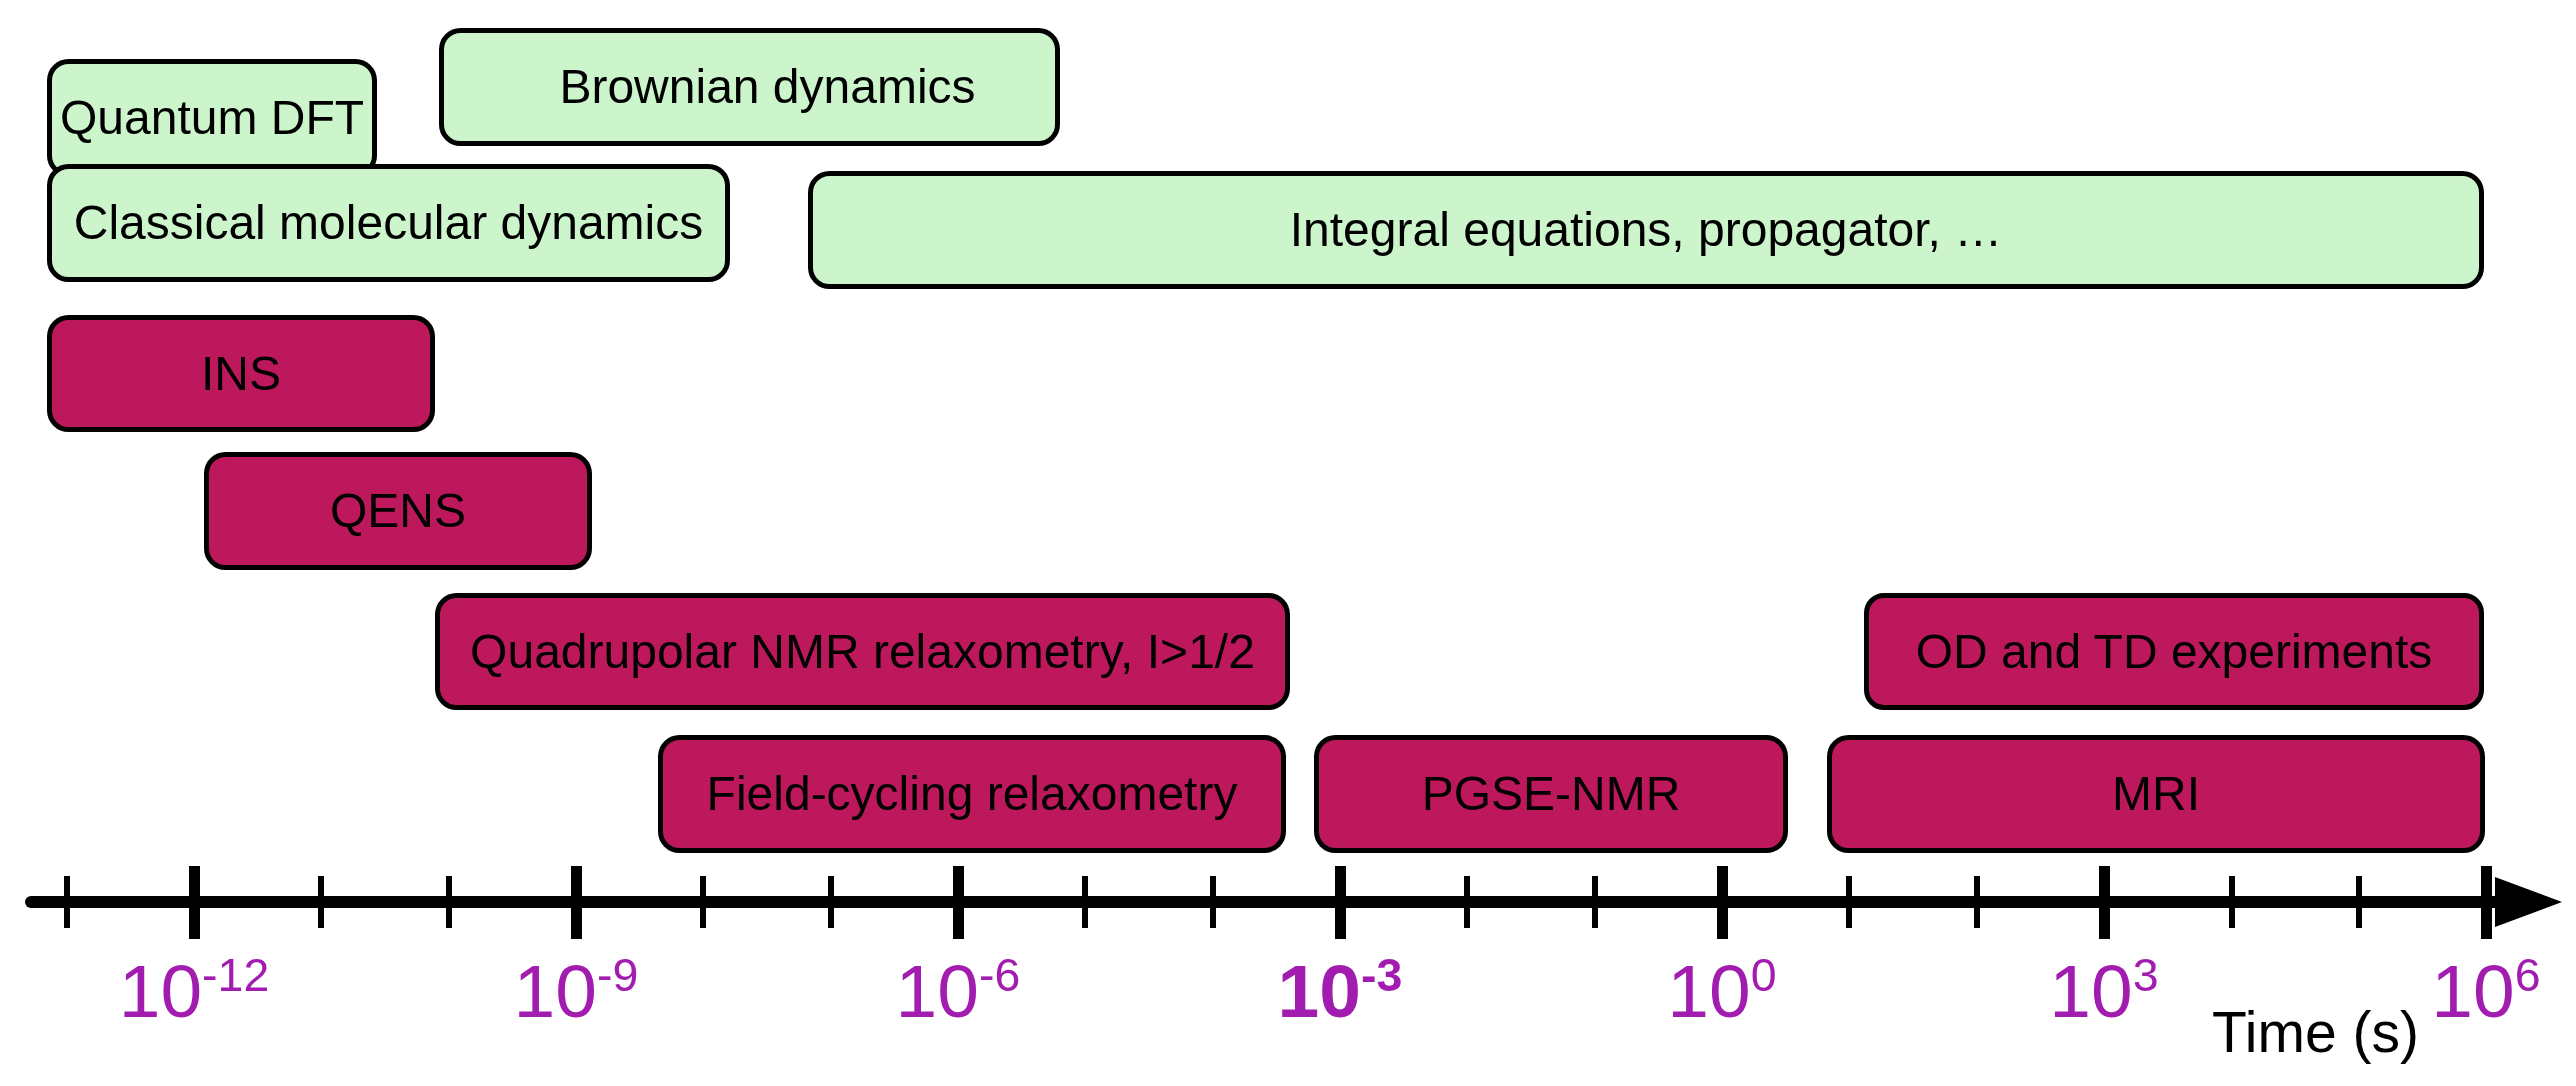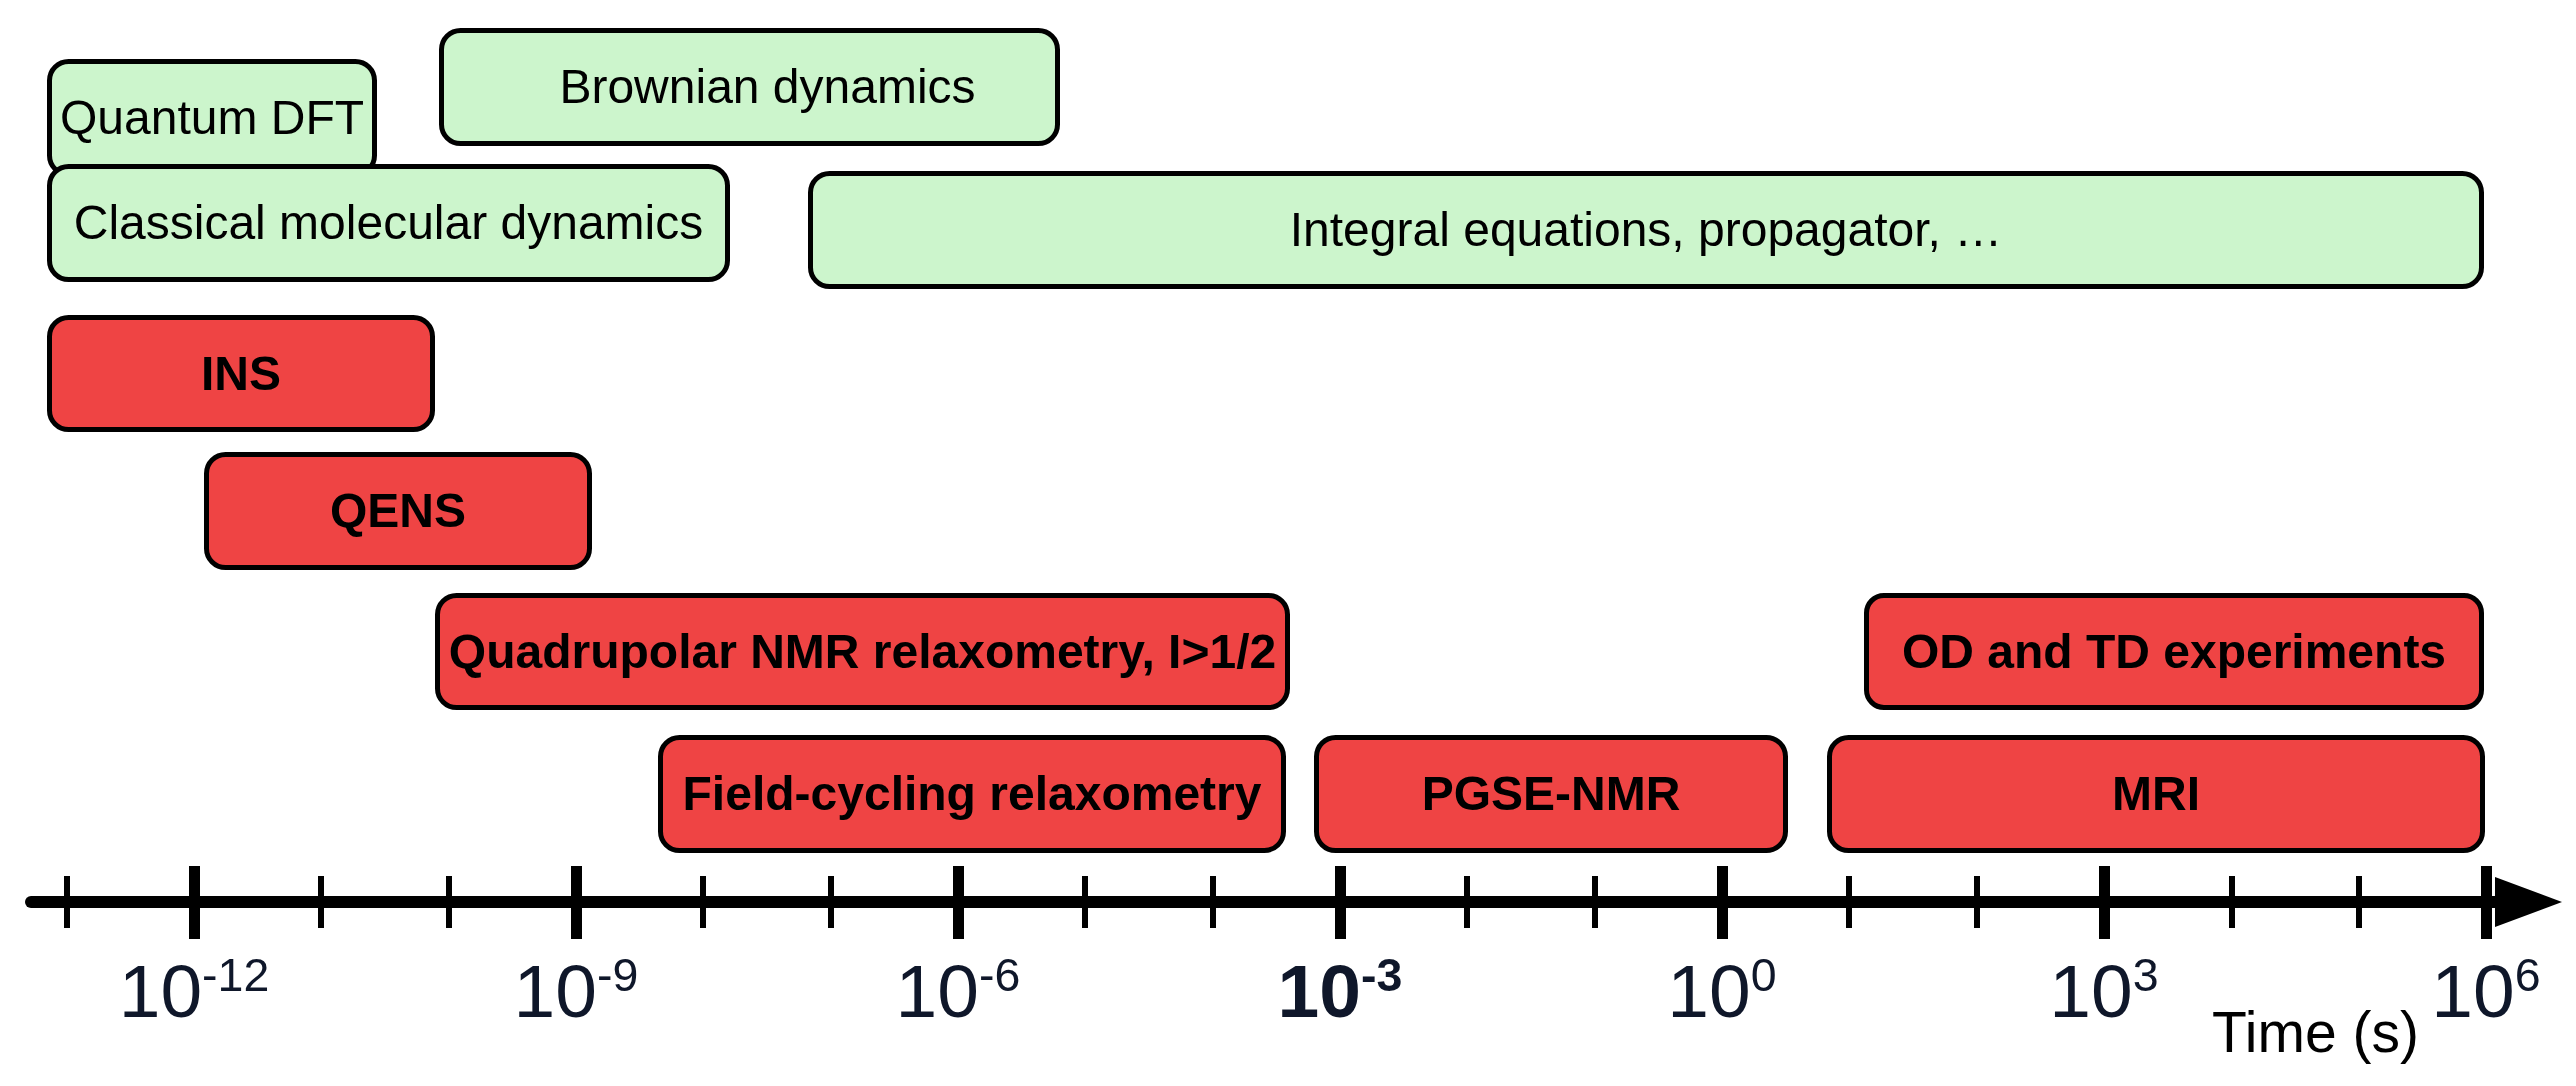--- a/index.html
+++ b/index.html
@@ -18,41 +18,41 @@
     border-radius: 21.6px;
     display: flex;
     align-items: center;
     justify-content: center;
     font-size: 48px;
     color: #000000;
     white-space: nowrap;
     line-height: 1;
   }
   .kind-simulation { background: #ccf5cc; }
-  .kind-experiment { background: #ef4444; font-weight: bold; }
+  .kind-experiment { background: #be185d; }
   .axis-line {
     position: absolute;
     background: #000000;
     border-radius: 6.7px;
   }
   .axis-arrow {
     position: absolute;
     width: 0; height: 0;
     border-top: 25px solid transparent;
     border-bottom: 25px solid transparent;
     border-left: 67px solid #000000;
   }
   .tick { position: absolute; background: #000000; }
   .tick-label {
     position: absolute;
     transform: translateX(-50%);
     font-size: 75px;
     line-height: 1;
     white-space: nowrap;
-    color: #0f172a;
+    color: #a21caf;
   }
   .tick-label sup {
     font-size: 62%;
     line-height: 0;
     position: relative;
     vertical-align: baseline;
     top: -0.55em;
   }
   .axis-title {
     position: absolute;

